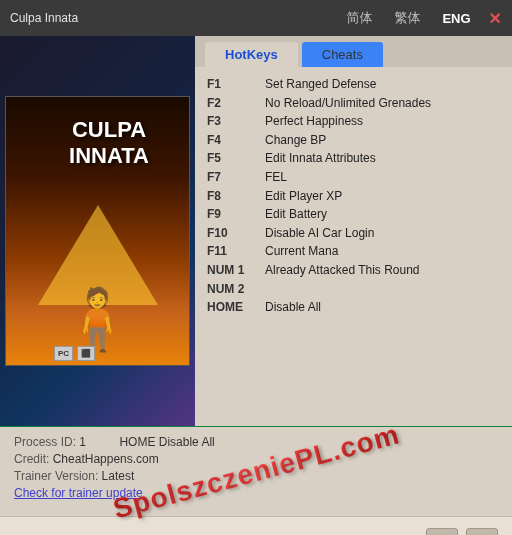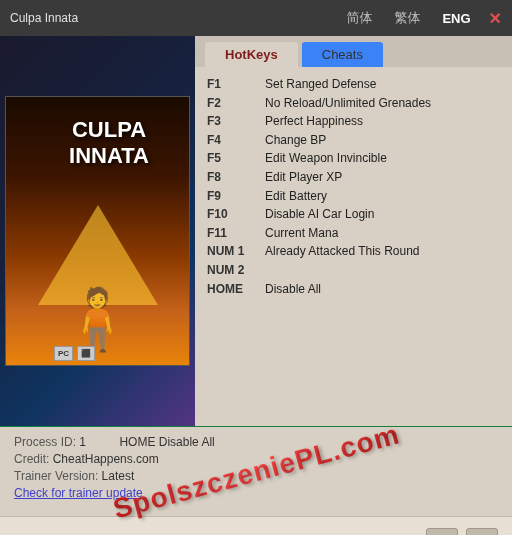--- a/index.html
+++ b/index.html
@@ -137,21 +137,21 @@
     .tab {
       padding: 5px 20px;
       background: #3b82f6;
       cursor: pointer;
       font-size: 13px;
       color: #333;
       border-radius: 3px 3px 0 0;
     }
     .tab.active {
       background: #d8d0c4;
-      color: #7f1d1d;
+      color: #1d4ed8;
       font-weight: bold;
     }
     .hotkeys-list {
       padding: 8px 12px;
       flex: 1;
       overflow-y: auto;
     }
     .hotkey-item {
       display: flex;
       gap: 20px;
@@ -291,21 +291,25 @@
         <div class="hotkey-item">
           <span class="hotkey-key">F3</span>
           <span class="hotkey-desc">Perfect Happiness</span>
         </div>
         <div class="hotkey-item">
           <span class="hotkey-key">F4</span>
           <span class="hotkey-desc">Change BP</span>
         </div>
         <div class="hotkey-item">
           <span class="hotkey-key">F5</span>
-          <span class="hotkey-desc">Edit Weapon Invincible</span>
+          <span class="hotkey-desc">Edit Innata Attributes</span>
+        </div>
+        <div class="hotkey-item">
+          <span class="hotkey-key">F7</span>
+          <span class="hotkey-desc">FEL</span>
         </div>
         <div class="hotkey-item">
           <span class="hotkey-key">F8</span>
           <span class="hotkey-desc">Edit Player XP</span>
         </div>
         <div class="hotkey-item">
           <span class="hotkey-key">F9</span>
           <span class="hotkey-desc">Edit Battery</span>
         </div>
         <div class="hotkey-item">

